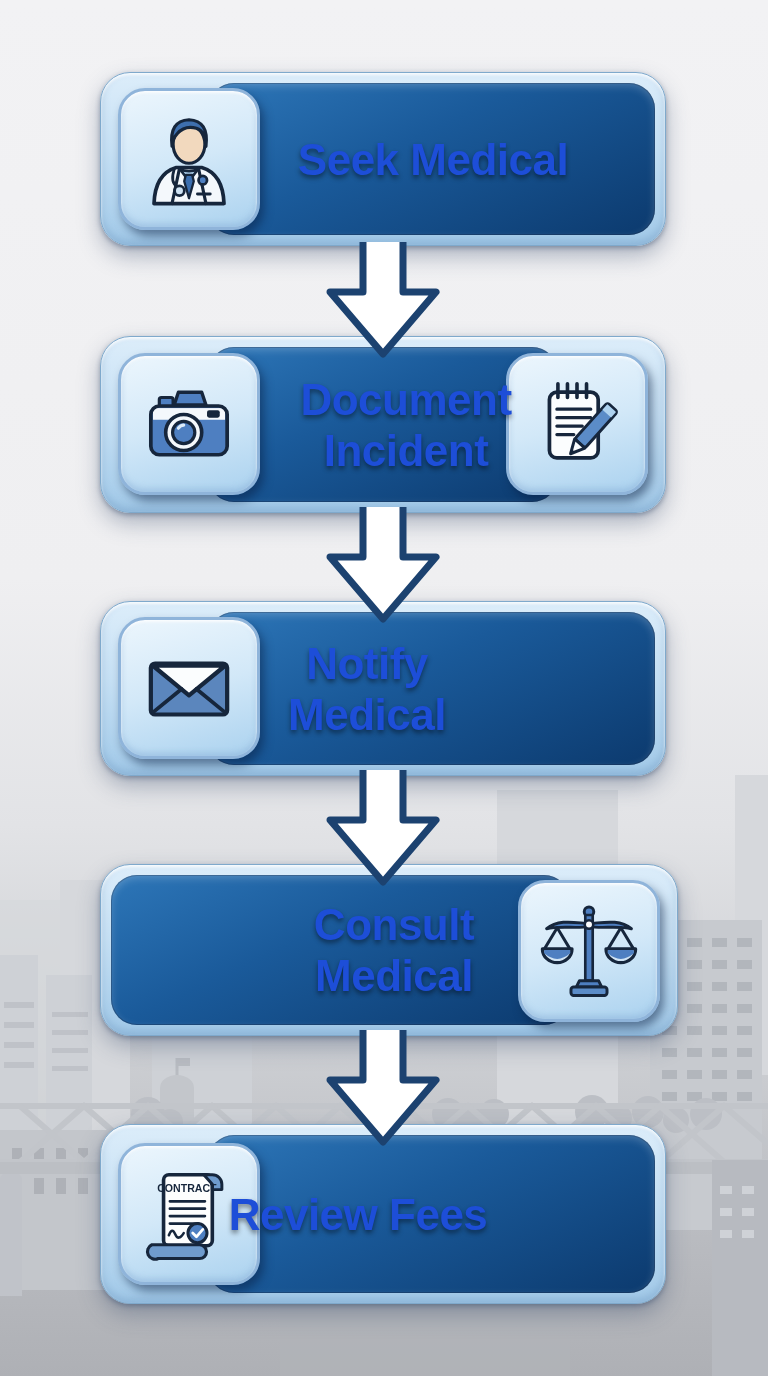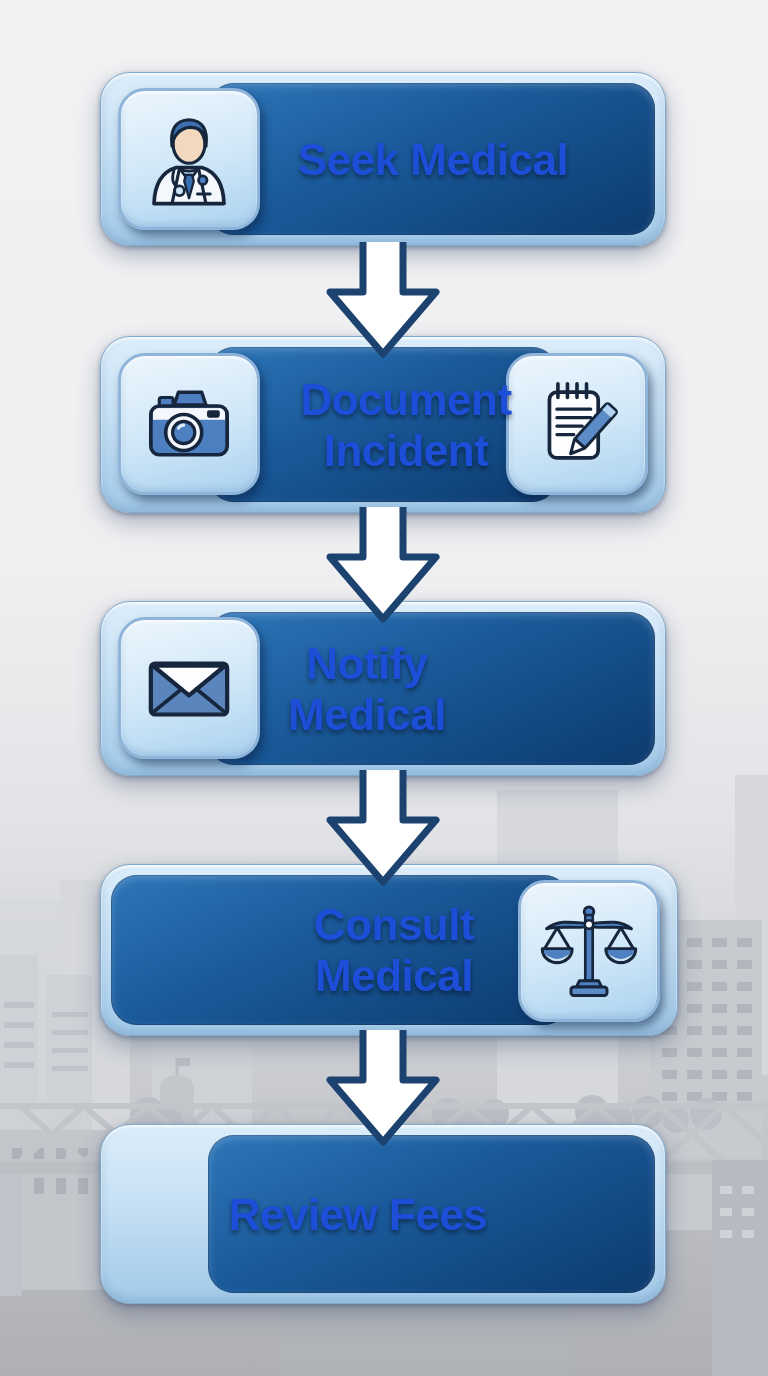--- a/index.html
+++ b/index.html
@@ -287,16 +287,28 @@
 
 <div class="arrow" style="top:1030px;">
   <svg viewBox="0 0 130 120">
       <polygon points="45,-8 45,50 12,50 65,112 118,50 85,50 85,-8" fill="#ffffff" stroke="#1c4270" stroke-width="7" stroke-linejoin="round"></polygon>
     </svg>
 </div>
 
 <div class="card" style="top:1124px;height:180px;">
   <div class="frame"></div>
   <div class="panel pl pr-edge"></div>
+  <div class="tile left" style="top:19px;">
+    <svg viewBox="0 0 100 100">
+      <rect class="ico" x="26" y="13" width="46" height="67" rx="5" fill="#fdfefe" stroke-width="3.4"></rect>
+      <path class="ico" d="M64,13 L72,13 A9,9 0 0 1 81,22 L81,27 L72,27 L72,22 Z" fill="#6f9bcd" stroke-width="2.8"></path>
+      <text x="48" y="29" text-anchor="middle" font-size="10" font-weight="bold" fill="#16263c" font-family="Liberation Sans, sans-serif">CONTRACT</text>
+      <path class="ico" d="M32,38 H65 M32,45 H65 M32,52 H65 M32,59 H59" fill="none" stroke-width="2.6"></path>
+      <path class="ico" d="M31,70 q3,-8 6,-1 t8,-1" fill="none" stroke-width="2.4"></path>
+      <circle class="ico" cx="58" cy="68" r="9" fill="#4e7fc1" stroke-width="2.8"></circle>
+      <path d="M53.5,68 L57,71.5 L63,64.5" fill="none" stroke="#ffffff" stroke-width="2.6" stroke-linecap="round" stroke-linejoin="round"></path>
+      <path class="ico" d="M15,79 L60,79 A6.5,6.5 0 0 1 60,92 L21,92 A6.5,6.5 0 0 1 15,79 Z" fill="#6f9bcd" stroke-width="3"></path>
+    </svg>
+  </div>
   <div class="label" style="padding-right:50px;text-align:center;">
     <span>Review Fees</span>
   </div>
 </div>
 
 </body></html>

